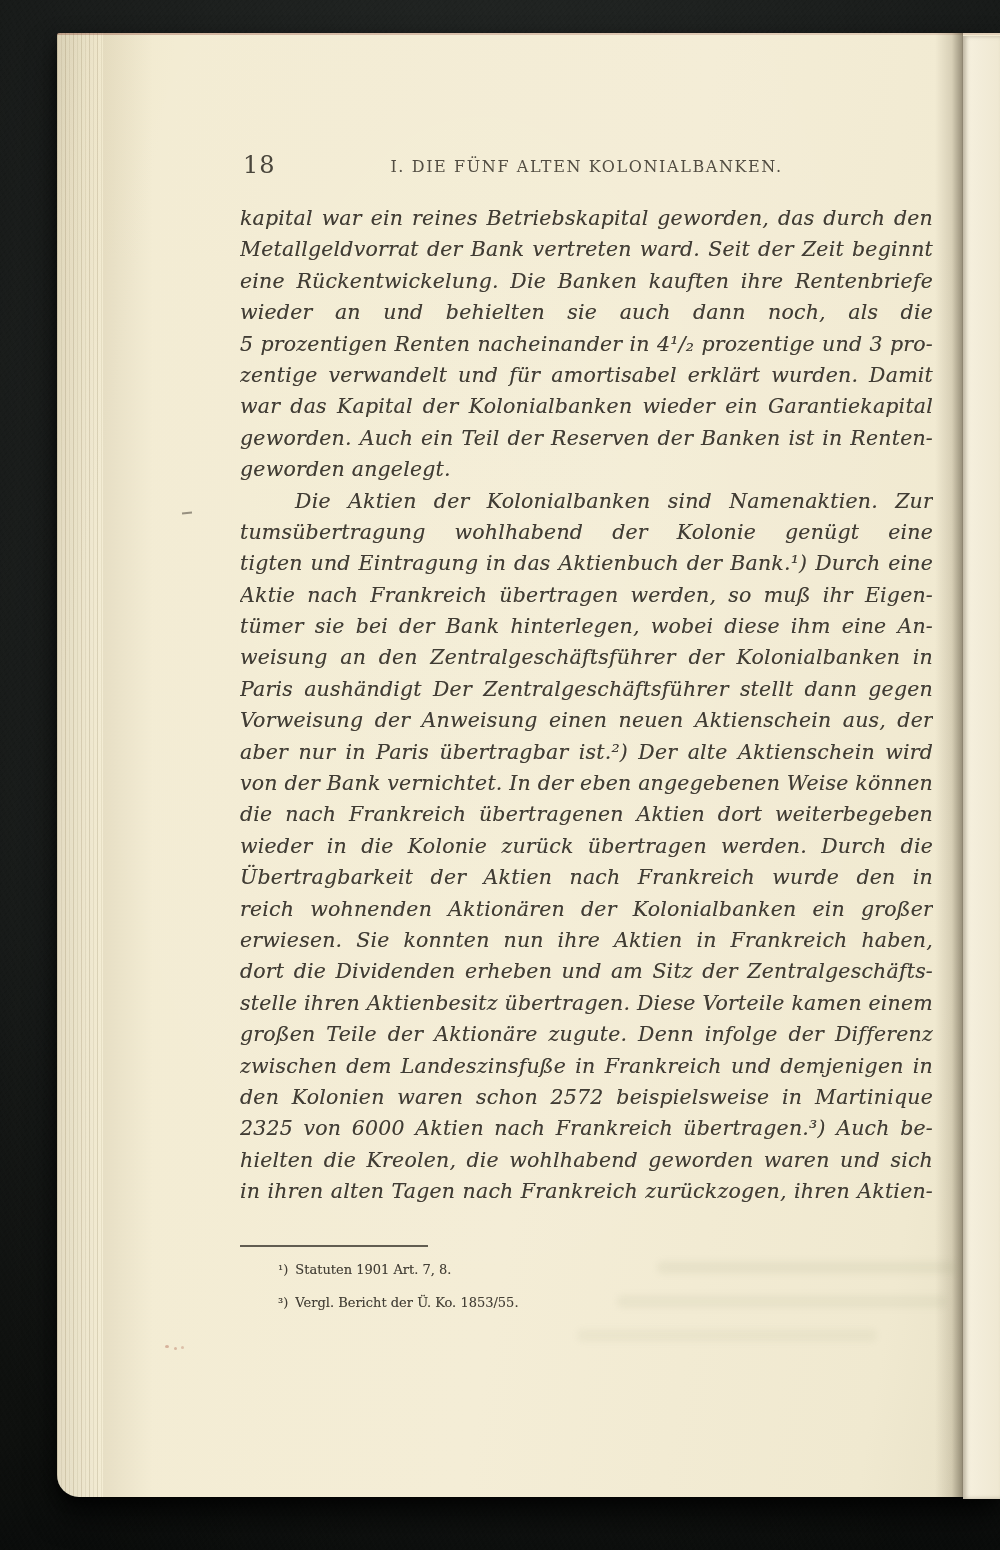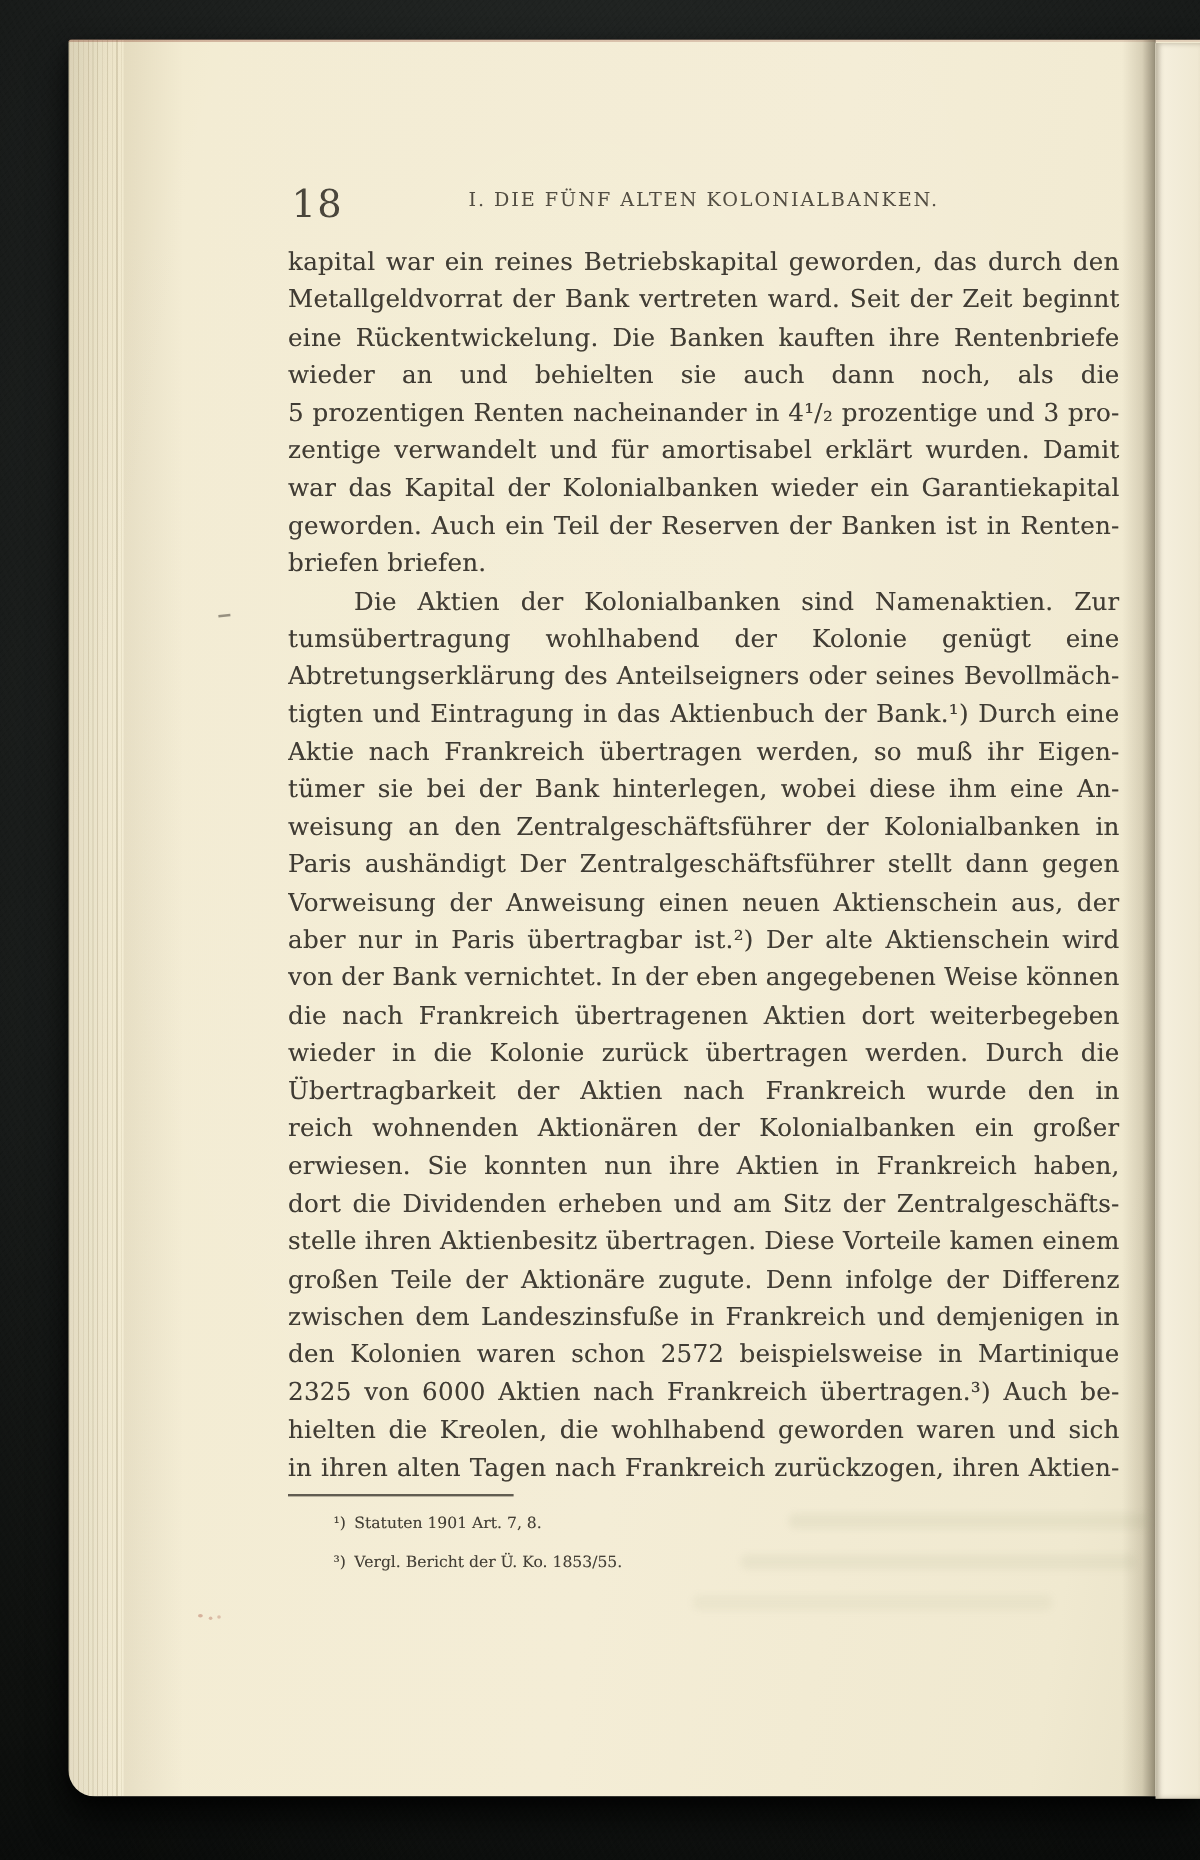--- a/index.html
+++ b/index.html
@@ -44,30 +44,31 @@
     position:absolute;top:0;bottom:0;left:878px;width:28px;
     background:linear-gradient(90deg, transparent, rgba(95,82,55,0.18) 60%, rgba(70,60,40,0.5) 96%, rgba(60,50,35,0.6));
   }
   .underpage{ 
     position:absolute;top:3px;bottom:-2px;left:906px;width:37px;
     background:linear-gradient(90deg, #f7f1df, #f3edda 40%, #efe8d2);
     box-shadow:inset 3px 0 4px rgba(80,70,45,0.35);
   }
   .pagenum{
     position:absolute;left:186px;top:118px;
-    font-size:32px;color:#4a463c;letter-spacing:1px;
+    font-size:24px;color:#4a463c;letter-spacing:1px;
   }
   .running{
     position:absolute;left:183px;top:124px;width:693px;text-align:center;
     font-size:16px;color:#524d42;letter-spacing:1.6px;white-space:nowrap;
   }
   .bodytext{
     position:absolute;left:183px;top:170px;width:693px;
     font-size:20.5px;color:#403c34;letter-spacing:0.2px;
     text-shadow:0 0 0.5px rgba(62,56,45,0.45);
+    font-style:italic;
   }
   .tline{
     height:31.4px;line-height:31.4px;overflow:hidden;
     text-align:justify;text-align-last:justify;
   }
   .tline.noj{text-align-last:left;}
   #para2 .tline:first-child{text-indent:55px;}
   .fnrule{
     position:absolute;left:183px;top:1212px;width:188px;height:2px;
     background:#47433a;opacity:.85;
@@ -110,26 +111,25 @@
   <div class="bodytext">
     <div class="para" id="para1">
         <div class="tline">kapital war ein reines Betriebskapital geworden, das durch den</div>
         <div class="tline">Metallgeldvorrat der Bank vertreten ward. Seit der Zeit beginnt</div>
         <div class="tline">eine Rückentwickelung. Die Banken kauften ihre Rentenbriefe</div>
         <div class="tline">wieder an und behielten sie auch dann noch, als die ursprünglich</div>
         <div class="tline">5 prozentigen Renten nacheinander in 4¹/₂ prozentige und 3 pro-</div>
         <div class="tline">zentige verwandelt und für amortisabel erklärt wurden. Damit</div>
         <div class="tline">war das Kapital der Kolonialbanken wieder ein Garantiekapital</div>
         <div class="tline">geworden. Auch ein Teil der Reserven der Banken ist in Renten-</div>
-        <div class="tline noj">briefen briefen.</div>
+        <div class="tline noj">geworden angelegt.</div>
       </div>
     <div class="para" id="para2">
         <div class="tline">Die Aktien der Kolonialbanken sind Namenaktien. Zur Eigen-</div>
         <div class="tline">tumsübertragung wohlhabend der Kolonie genügt eine schriftliche</div>
-        <div class="tline">Abtretungserklärung des Anteilseigners oder seines Bevollmäch-</div>
         <div class="tline">tigten und Eintragung in das Aktienbuch der Bank.¹) Durch eine</div>
         <div class="tline">Aktie nach Frankreich übertragen werden, so muß ihr Eigen-</div>
         <div class="tline">tümer sie bei der Bank hinterlegen, wobei diese ihm eine An-</div>
         <div class="tline">weisung an den Zentralgeschäftsführer der Kolonialbanken in</div>
         <div class="tline">Paris aushändigt Der Zentralgeschäftsführer stellt dann gegen</div>
         <div class="tline">Vorweisung der Anweisung einen neuen Aktienschein aus, der</div>
         <div class="tline">aber nur in Paris übertragbar ist.²) Der alte Aktienschein wird</div>
         <div class="tline">von der Bank vernichtet. In der eben angegebenen Weise können</div>
         <div class="tline">die nach Frankreich übertragenen Aktien dort weiterbegeben oder</div>
         <div class="tline">wieder in die Kolonie zurück übertragen werden. Durch die</div>

